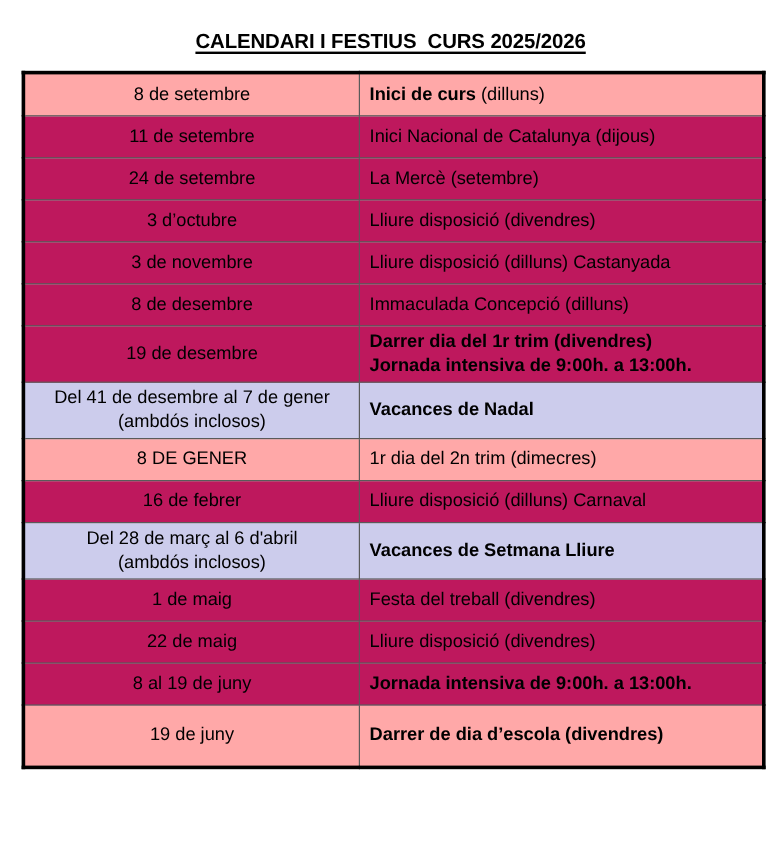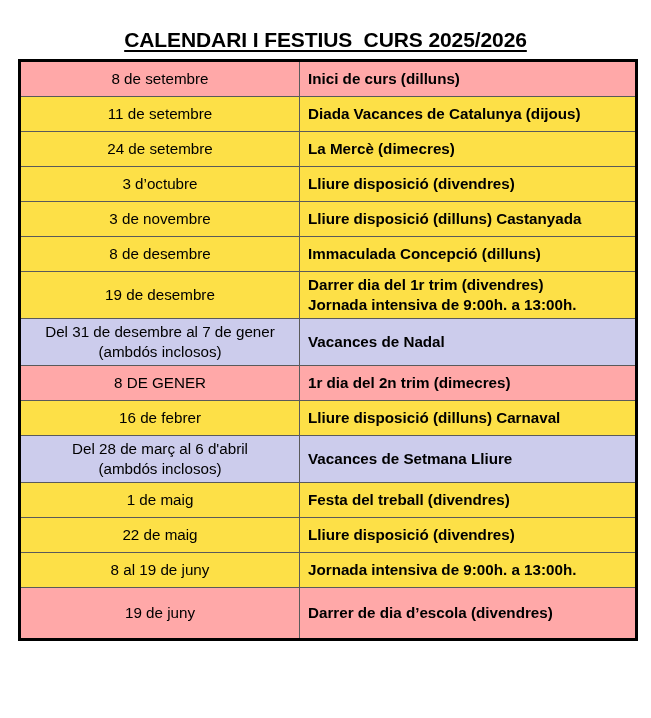--- a/index.html
+++ b/index.html
@@ -26,21 +26,21 @@
   
   .title-wrap {
     width: 651px;
     text-align: center;
     padding-top: 14px;
     padding-bottom: 11px;
     box-sizing: border-box;
   }
   .title {
     display: inline-block;
-    font-size: 21px;
+    font-size: 17px;
     font-weight: bold;
     letter-spacing: -0.1px;
     text-decoration: underline;
     text-underline-offset: 3px;
     text-decoration-thickness: 2px;
     white-space: pre;
   }
 
   
   .cal-table-wrap {
@@ -70,25 +70,25 @@
     text-align: center;
   }
   td.event {
     text-align: left;
     padding-left: 12px;
   }
 
   
   tr.tint-pink    > td { background: #ffa8a8; }
   tr.tint-lav     > td { background: #ccccec; }
-  tr.tint-white   > td { background: #fde047; }
+  tr.tint-white   > td { background: #be185d; }
 
   
   .b    { font-weight: bold; }
-  .n    { font-weight: bold; }
+  .n    { font-weight: normal; }
 
   
   .ordsm {
     font-size: 0.80em;
   }
 
   
   .lines { white-space: pre-line; }
 
   
@@ -111,45 +111,45 @@
         <col class="c-date">
         <col class="c-event">
       </colgroup>
       <tbody>
           <tr class="tint-pink normal">
             <td class="date lines">8 de setembre</td>
             <td class="event lines"><span class="b lines">Inici de curs</span><span class="n"> (dilluns)</span></td>
           </tr>
           <tr class="tint-white normal">
             <td class="date lines">11 de setembre</td>
-            <td class="event lines"><span class="n">Diada Vacances de Catalunya (dijous)</span></td>
+            <td class="event lines"><span class="n">Inici Nacional de Catalunya (dijous)</span></td>
           </tr>
           <tr class="tint-white normal">
             <td class="date lines">24 de setembre</td>
-            <td class="event lines"><span class="n">La Mercè (dimecres)</span></td>
+            <td class="event lines"><span class="n">La Mercè (setembre)</span></td>
           </tr>
           <tr class="tint-white normal">
             <td class="date lines">3 d’octubre</td>
             <td class="event lines"><span class="n">Lliure disposició (divendres)</span></td>
           </tr>
           <tr class="tint-white normal">
             <td class="date lines">3 de novembre</td>
             <td class="event lines"><span class="n">Lliure disposició (dilluns) Castanyada</span></td>
           </tr>
           <tr class="tint-white normal">
             <td class="date lines">8 de desembre</td>
             <td class="event lines"><span class="n">Immaculada Concepció (dilluns)</span></td>
           </tr>
           <tr class="tint-white tall">
             <td class="date lines">19 de desembre</td>
             <td class="event lines"><span class="b lines">Darrer dia del 1r trim (divendres)
 Jornada intensiva de 9:00h. a 13:00h.</span></td>
           </tr>
           <tr class="tint-lav tall">
-            <td class="date lines">Del 31 de desembre al 7 de gener
+            <td class="date lines">Del 41 de desembre al 7 de gener
 (ambdós inclosos)</td>
             <td class="event lines"><span class="b lines">Vacances de Nadal</span></td>
           </tr>
           <tr class="tint-pink normal">
             <td class="date lines">8 DE GENER</td>
             <td class="event lines"><span class="n">1r dia del 2n trim (dimecres)</span></td>
           </tr>
           <tr class="tint-white normal">
             <td class="date lines">16 de febrer</td>
             <td class="event lines"><span class="n">Lliure disposició (dilluns) Carnaval</span></td>

